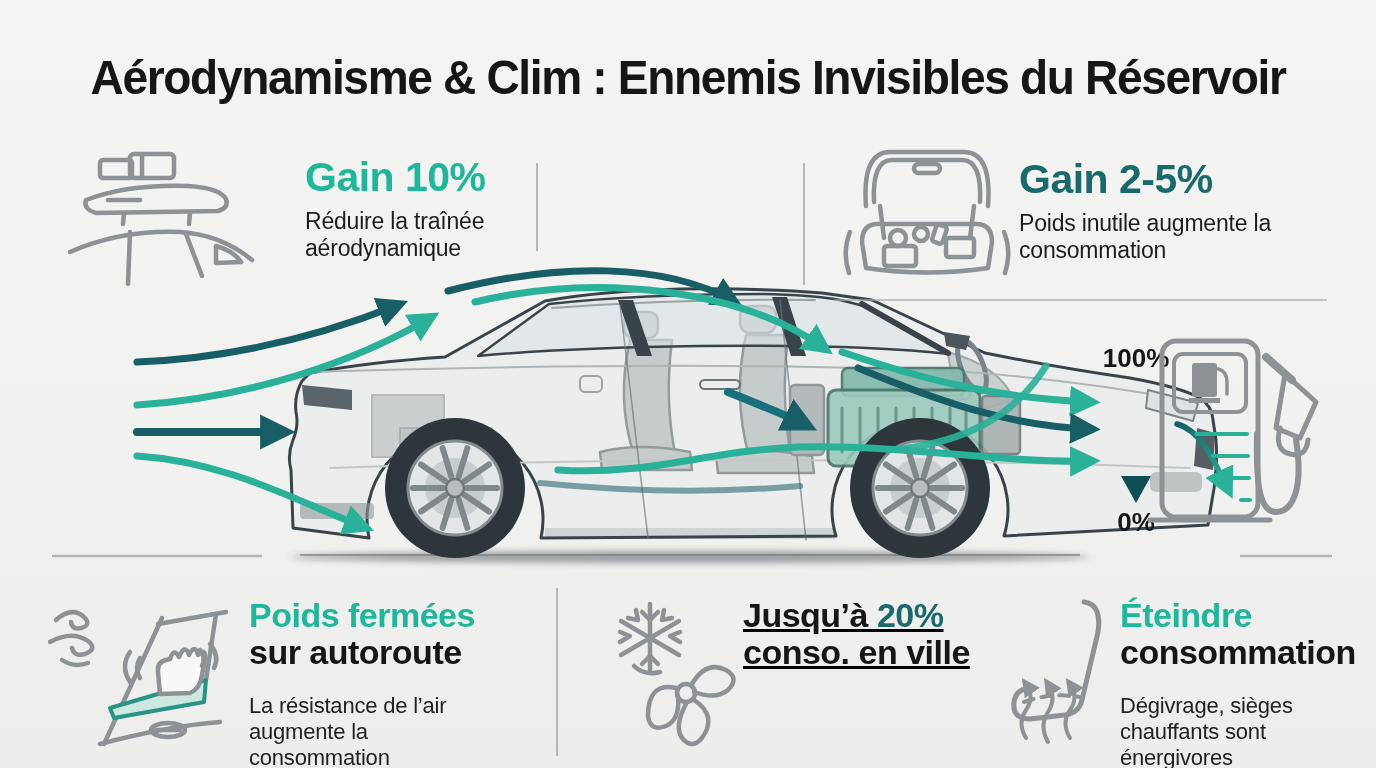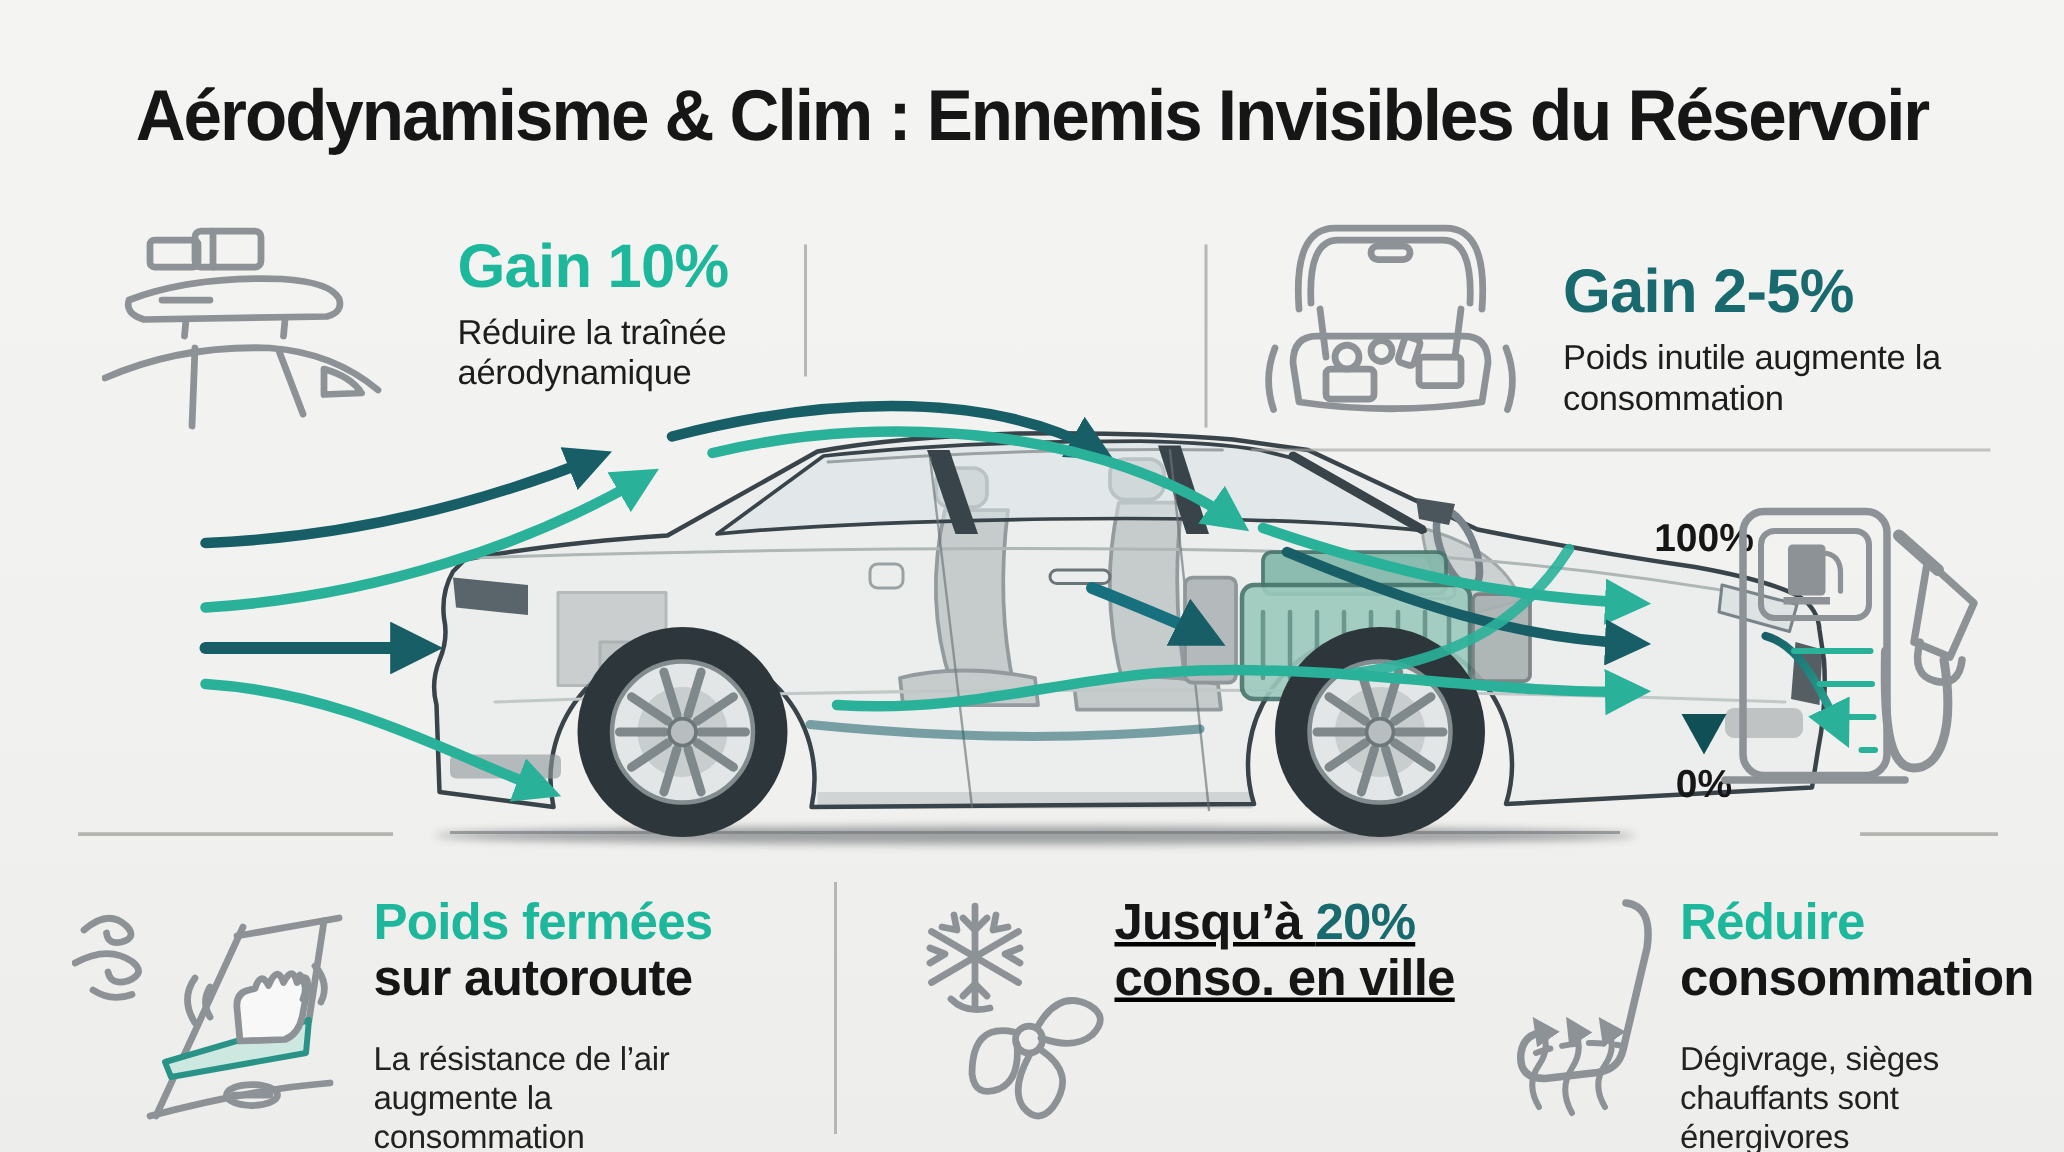--- a/index.html
+++ b/index.html
@@ -201,21 +201,21 @@
       <rect x="72" y="18" width="26" height="9" rx="4.5"></rect>
       <path d="M38 60 L42 92 M132 60 L128 92"></path>
       <path d="M20 96 Q20 78 36 78 L134 78 Q150 78 150 96 L146 122 Q85 131 24 122 Z"></path>
       <circle cx="56" cy="92" r="8"></circle>
       <circle cx="79" cy="88" r="7"></circle>
       <rect x="92" y="79" width="11" height="18" rx="3" transform="rotate(18 97 88)"></rect>
       <rect x="104" y="92" width="28" height="19" rx="2.5"></rect>
       <rect x="42" y="100" width="32" height="20" rx="3"></rect>
       <path d="M8 86 Q0 106 7 127 M162 86 Q170 106 163 127"></path>
     </svg>
-    <div class="abs" style="left:1019px;top:174px;margin-left:23px;">
+    <div class="abs" style="left:1019px;top:159px;">
       <div class="stat-big deepteal">Gain 2-5%</div>
       <div class="feat-desc" style="width:255px;">Poids inutile augmente la consommation</div>
     </div>
   </section>
 
   <section>
     <svg class="abs" style="left:48px;top:596px;" width="195" height="152" viewBox="0 0 195 152" fill="none" stroke="#8d9296" stroke-width="4.5" stroke-linecap="round" stroke-linejoin="round">
       <path d="M8 24 q 16 -14 28 -3 q 8 8 -3 11 q -9 2 -10 -6"></path>
       <path d="M2 46 q 22 -12 38 -1 q 10 8 -3 13 q -11 3 -13 -6"></path>
       <path d="M14 64 q 12 8 26 3"></path>
@@ -266,19 +266,19 @@
       <path d="M84 8 Q102 10 98 38 L82 106 Q79 119 65 121 L30 125 Q12 125 14 108 Q16 94 32 94"></path>
       <path d="M14 108 Q8 126 28 128" opacity=".0"></path>
       <path d="M24 108 Q52 98 80 103" stroke-dasharray="10 8" stroke-width="4"></path>
       <g stroke-width="4">
         <path d="M26 144 q -9 -15 0 -28 q 9 -13 0 -26" marker-end="url(#mG)"></path>
         <path d="M48 148 q -9 -16 0 -30 q 9 -14 0 -28" marker-end="url(#mG)"></path>
         <path d="M70 144 q -9 -15 0 -28 q 9 -13 0 -26" marker-end="url(#mG)"></path>
       </g>
     </svg>
     <div class="abs" style="left:1120px;top:597px;">
-      <div class="headline teal">Réduire</div>
+      <div class="headline teal">Éteindre</div>
       <div class="headline dark">consommation</div>
       <div class="desc-sm" style="width:256px;">Dégivrage, sièges chauffants sont énergivores</div>
     </div>
   </section>
 
 </div>
 
 </body></html>

